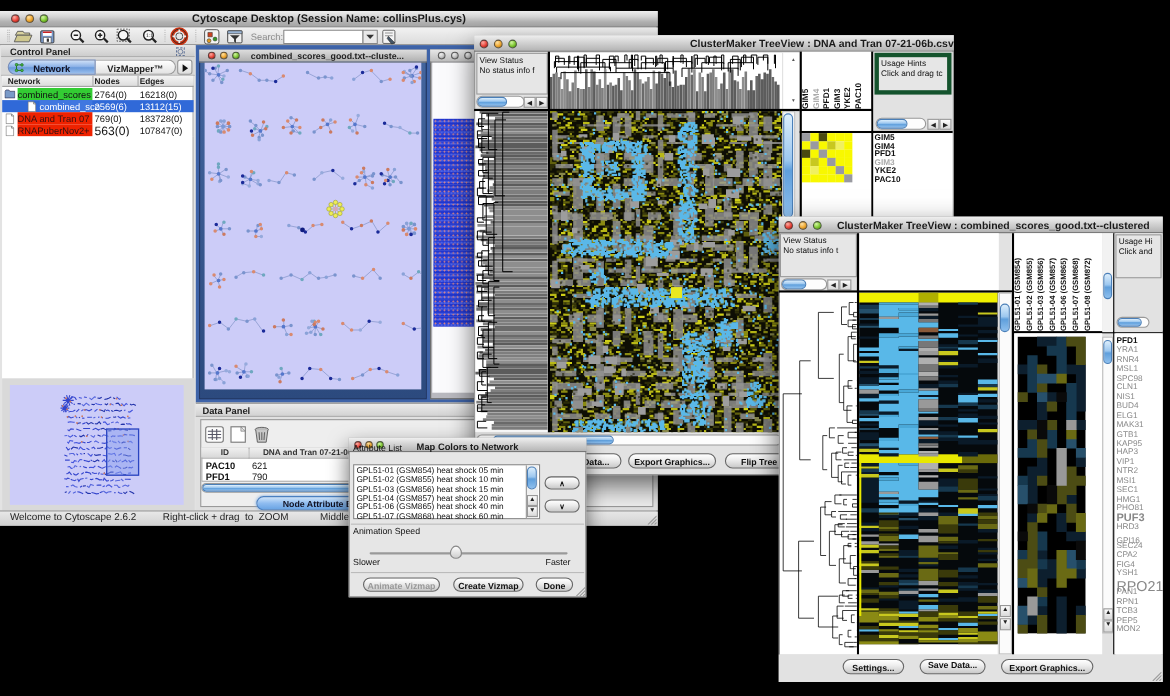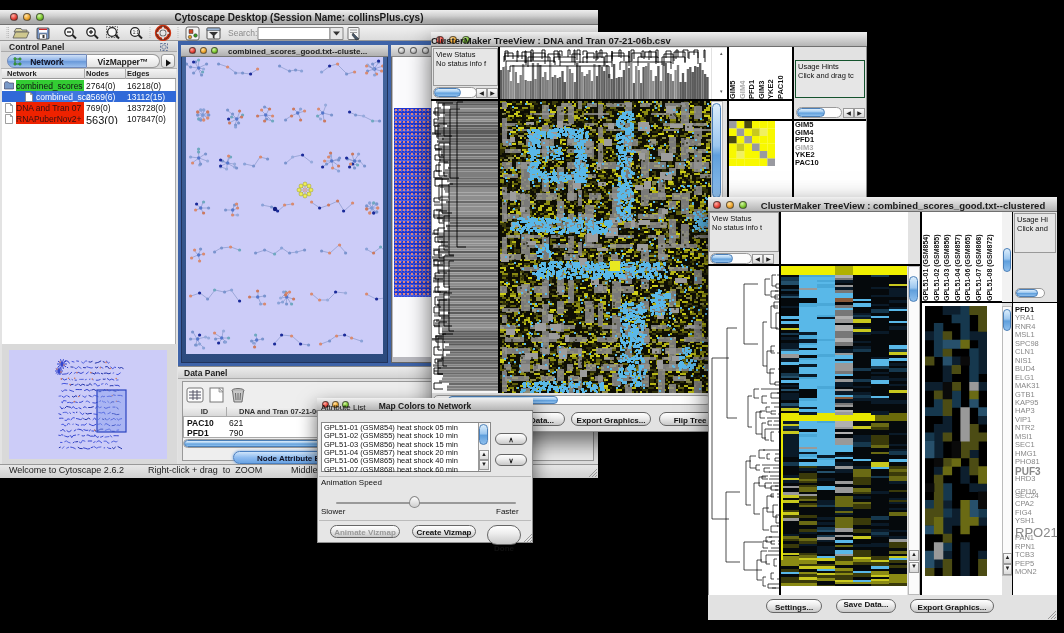--- a/index.html
+++ b/index.html
@@ -211,21 +211,21 @@
 <div class="abs" style="left:233px;top:451px;width:130px;height:13px;border-radius:7px;background:linear-gradient(#cfe4fa,#8fbcf0 50%,#6aa4e4);border:1px solid #4a7fc0;box-shadow:0 0 3px #6aa0e0;font-size:8px;font-weight:bold;color:#112;text-align:center;padding-top:2px">Node Attribute Brows</div>
 <div class="abs" style="left:0;top:464px;width:598px;height:14px;background:linear-gradient(#e8e8e8,#d0d0d0);border-top:1px solid #999"></div>
 <div class="abs" style="left:9px;top:465px;font-size:9px;color:#222">Welcome to Cytoscape 2.6.2</div>
 <div class="abs" style="left:148px;top:465px;font-size:9px;color:#222">Right-click + drag&nbsp; to&nbsp; ZOOM</div>
 <div class="abs" style="left:291px;top:465px;font-size:9px;color:#222">Middle-</div>
 <div class="abs" style="left:431px;top:32px;width:436px;height:400px;background:#e2e2e2;border:1px solid #909090;box-shadow:0 10px 22px rgba(0,0,0,.6)"></div>
 <div class="abs" style="left:431px;top:32px;width:436px;height:15px;background:linear-gradient(#f0f0f0,#d4d4d4 45%,#b4b4b4);border-bottom:1px solid #707070"></div>
 <div class="abs" style="left:436px;top:36px;width:8px;height:8px;border-radius:50%;background:radial-gradient(circle at 35% 28%,#fdb0a6,#e8443a 55%,#8c1408);border:1px solid rgba(60,60,60,.75)"></div>
 <div class="abs" style="left:449px;top:36px;width:8px;height:8px;border-radius:50%;background:radial-gradient(circle at 35% 28%,#ffe3a8,#f0a830 55%,#a66a0c);border:1px solid rgba(60,60,60,.75)"></div>
 <div class="abs" style="left:462px;top:36px;width:8px;height:8px;border-radius:50%;background:radial-gradient(circle at 35% 28%,#d5f7a8,#7fc832 55%,#3f7d0a);border:1px solid rgba(60,60,60,.75)"></div>
-<div class="abs" style="left:431px;top:35px;width:436px;text-align:left;font-size:9.5px;font-weight:bold;color:#1a1a1a">ClusterMaker TreeView : DNA and Tran 07-21-06b.csv</div>
+<div class="abs" style="left:431px;top:35px;width:436px;text-align:right;font-size:9.5px;font-weight:bold;color:#1a1a1a">ClusterMaker TreeView : DNA and Tran 07-21-06b.csv</div>
 <div class="abs" style="left:433px;top:48px;width:65px;height:38px;background:#e6e6e6;border:1px solid #999;font-size:7.5px;color:#111;padding:1px 0 0 2px">View Status<br>No status info f</div>
 <div class="sbtrack" style="left:433px;top:87px;width:44px;height:11px"></div>
 <div class="sbthumb" style="left:434px;top:88px;width:27px;height:9px"></div>
 <div class="arrbox" style="left:476px;top:88px;width:11px;height:10px">◀</div>
 <div class="arrbox" style="left:487px;top:88px;width:11px;height:10px">▶</div>
 <svg class="abs" style="left:500px;top:48px" width="211" height="51" viewBox="0 0 211 51">
     <rect width="211" height="51" fill="#fff"></rect>
     <path stroke="#5c5c5c" stroke-width="2.34" fill="none" d="M1.0 51V22M40.3 51V17M52.6 51V29M57.6 51V30M62.5 51V23M64.9 51V34M77.2 51V15M96.9 51V28M99.4 51V17M104.3 51V23M111.6 51V31M114.1 51V16M119.0 51V29M123.9 51V22M133.8 51V35M143.6 51V19M158.4 51V18M165.7 51V15M168.2 51V25M180.5 51V34M183.0 51V25M185.4 51V34M190.3 51V19M192.8 51V24M195.2 51V18M197.7 51V19M200.2 51V15M205.1 51V26M207.5 51V29"></path>
     <path stroke="#6a6a6a" stroke-width="2.34" fill="none" d="M3.5 51V19M25.6 51V32M30.5 51V33M33.0 51V15M60.0 51V29M74.8 51V34M79.7 51V18M84.6 51V28M101.8 51V19M106.7 51V17M109.2 51V26M116.6 51V30M121.5 51V29M128.9 51V20M141.2 51V35M155.9 51V28M187.9 51V21M202.6 51V22"></path>
     <path stroke="#7e7e7e" stroke-width="2.34" fill="none" d="M5.9 51V18M8.4 51V22M15.8 51V24M18.2 51V35M20.7 51V27M35.4 51V31M37.9 51V15M42.8 51V29M45.3 51V24M47.7 51V32M55.1 51V27M69.8 51V21M72.3 51V25M87.1 51V26M89.5 51V22M92.0 51V33M126.4 51V14M138.7 51V22M146.1 51V18M148.5 51V15M160.8 51V33M170.7 51V26M173.1 51V33M178.0 51V17"></path>
@@ -268,21 +268,21 @@
 <div class="abs" style="left:729px;top:47px;width:63px;height:52px;background:#fff"></div>
 <div class="abs" style="left:728.0px;top:62px;width:10px;height:37px;font-size:7.5px;font-weight:bold;color:#111;writing-mode:vertical-rl;transform:rotate(180deg);text-align:left">GIM5</div>
 <div class="abs" style="left:737.6px;top:62px;width:10px;height:37px;font-size:7.5px;font-weight:bold;color:#aaa;writing-mode:vertical-rl;transform:rotate(180deg);text-align:left">GIM4</div>
 <div class="abs" style="left:747.2px;top:62px;width:10px;height:37px;font-size:7.5px;font-weight:bold;color:#111;writing-mode:vertical-rl;transform:rotate(180deg);text-align:left">PFD1</div>
 <div class="abs" style="left:756.8px;top:62px;width:10px;height:37px;font-size:7.5px;font-weight:bold;color:#111;writing-mode:vertical-rl;transform:rotate(180deg);text-align:left">GIM3</div>
 <div class="abs" style="left:766.4px;top:62px;width:10px;height:37px;font-size:7.5px;font-weight:bold;color:#111;writing-mode:vertical-rl;transform:rotate(180deg);text-align:left">YKE2</div>
 <div class="abs" style="left:776.0px;top:62px;width:10px;height:37px;font-size:7.5px;font-weight:bold;color:#111;writing-mode:vertical-rl;transform:rotate(180deg);text-align:left">PAC10</div>
 <div class="bl" style="left:727px;top:99px;width:66px;height:2px"></div>
 <div class="bl" style="left:792px;top:47px;width:2px;height:150px"></div>
 <div class="abs" style="left:794px;top:47px;width:72px;height:72px;background:#e2e2e2"></div>
-<div class="abs" style="left:795px;top:60px;width:70px;height:38px;background:#e6e6e6;border:1px solid #14532d;font-size:7.5px;color:#111;padding:1px 0 0 2px">Usage Hints<br>Click and drag tc</div>
+<div class="abs" style="left:795px;top:48px;width:70px;height:38px;background:#e6e6e6;border:4px solid #14532d;font-size:7.5px;color:#111;padding:1px 0 0 2px">Usage Hints<br>Click and drag tc</div>
 <div class="sbtrack" style="left:796px;top:107px;width:46px;height:11px"></div>
 <div class="sbthumb" style="left:797px;top:108px;width:28px;height:9px"></div>
 <div class="arrbox" style="left:843px;top:108px;width:11px;height:10px">◀</div>
 <div class="arrbox" style="left:854px;top:108px;width:11px;height:10px">▶</div>
 <div class="bl" style="left:727px;top:119px;width:139px;height:2px"></div>
 <div class="abs" style="left:729px;top:101px;width:63px;height:18px;background:#fff"></div>
 <div class="abs" style="left:729px;top:121px;width:63px;height:76px;background:#fff"></div>
 <div class="abs" style="left:794px;top:121px;width:72px;height:76px;background:#fff"></div>
 <svg class="abs" style="left:729px;top:121px" width="46" height="45" viewBox="0 0 46 45">
     <rect x="0.0" y="0.0" width="7.8" height="7.6" fill="#999aa0"></rect>
@@ -472,21 +472,21 @@
 <div class="pill" style="left:495px;top:454px;width:32px;height:12px;font-size:7px;padding-top:2px">∨</div>
 <div class="abs" style="left:319px;top:476px;width:212px;height:1px;background:#bbb"></div>
 <div class="abs" style="left:321px;top:478px;font-size:8px;color:#111">Animation Speed</div>
 <div class="abs" style="left:336px;top:502px;width:180px;height:2px;background:#999;border-radius:1px"></div>
 <div class="abs" style="left:409px;top:496px;width:11px;height:12px;background:linear-gradient(#fdfdfd,#cfcfcf);border:1px solid #888;border-radius:50% 50% 50% 50%/60% 60% 40% 40%"></div>
 <div class="abs" style="left:321px;top:507px;font-size:8px;color:#111">Slower</div>
 <div class="abs" style="left:496px;top:507px;font-size:8px;color:#111">Faster</div>
 <div class="abs" style="left:319px;top:520px;width:212px;height:1px;background:#bbb"></div>
 <div class="pill" style="left:330px;top:525px;width:70px;height:13px;font-size:8px;padding-top:2px;color:#999">Animate Vizmap</div>
 <div class="pill" style="left:412px;top:525px;width:64px;height:13px;font-size:8px;padding-top:2px">Create Vizmap</div>
-<div class="pill" style="left:487px;top:525px;width:34px;height:13px;font-size:8px;padding-top:18px">Done</div>
+<div class="pill" style="left:487px;top:525px;width:34px;height:13px;font-size:8px;padding-top:2px">Done</div>
 <svg class="abs" style="left:587px;top:467px" width="10" height="10" viewBox="0 0 10 10">
     <g stroke="#999" stroke-width="1">
       <line x1="2" y1="10" x2="10" y2="2"></line>
       <line x1="5" y1="10" x2="10" y2="5"></line>
       <line x1="8" y1="10" x2="10" y2="8"></line>
     </g>
   </svg>
 <svg class="abs" style="left:1046px;top:609px" width="10" height="10" viewBox="0 0 10 10">
     <g stroke="#999" stroke-width="1">
       <line x1="2" y1="10" x2="10" y2="2"></line>

